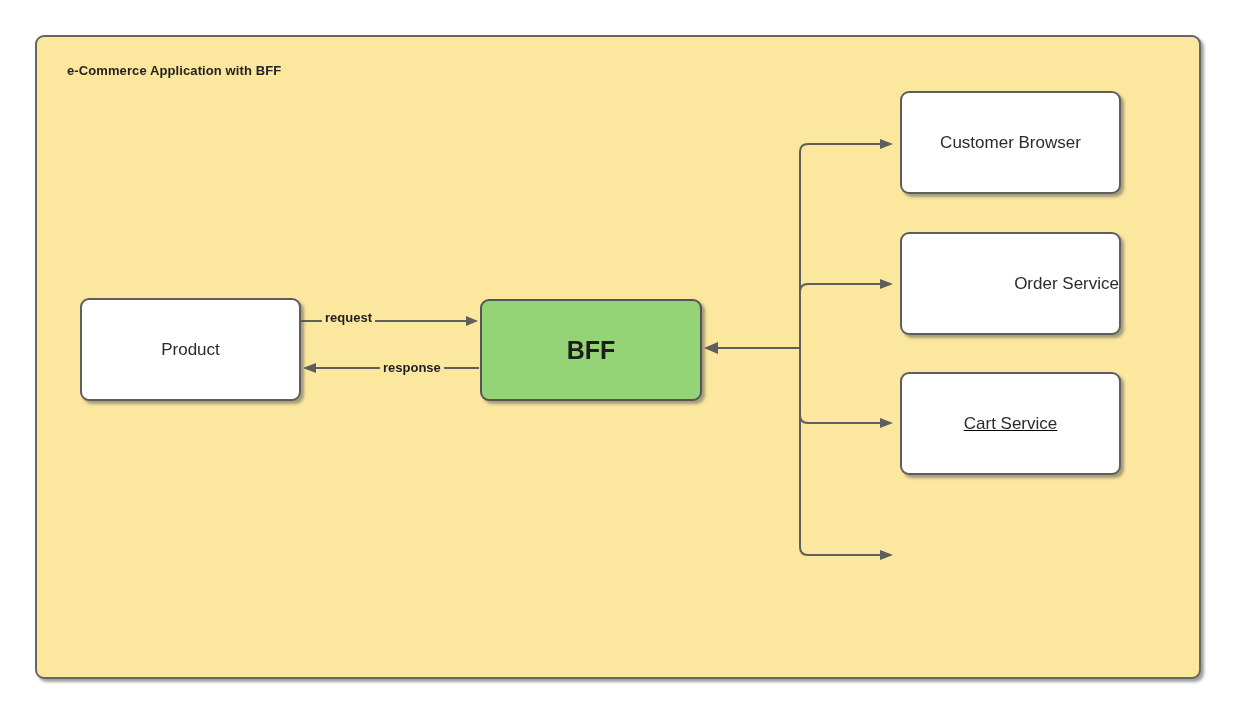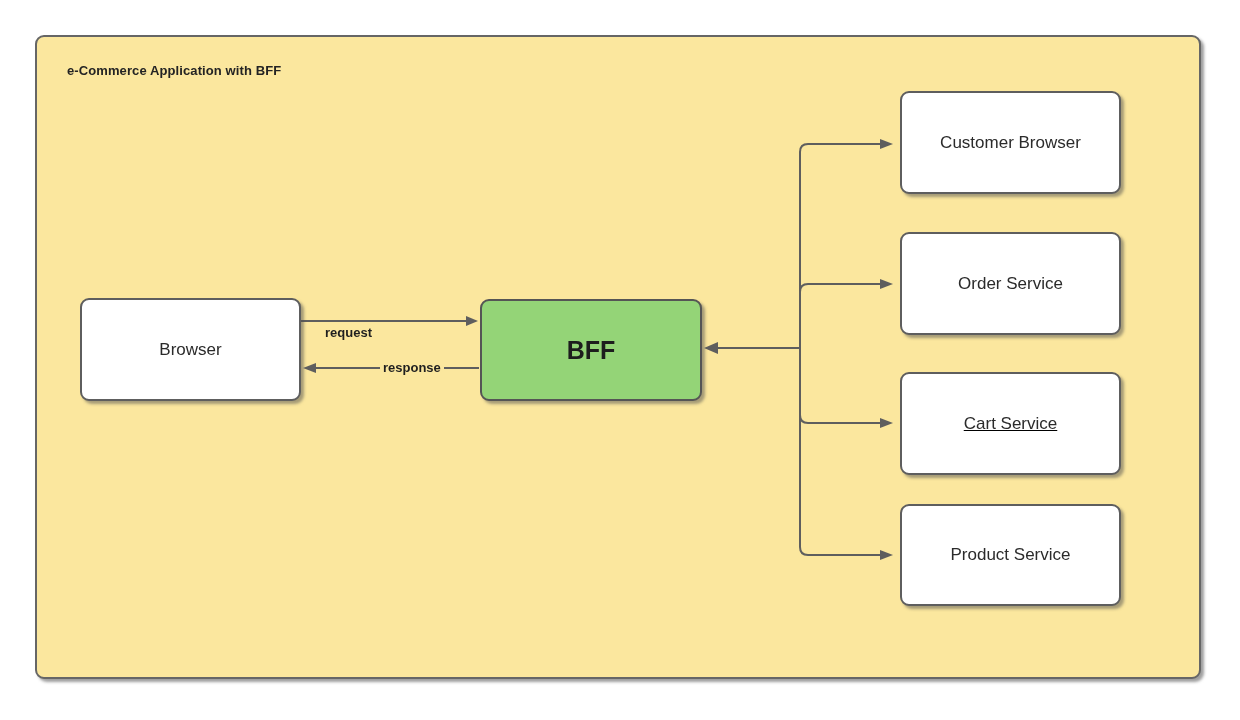--- a/index.html
+++ b/index.html
@@ -68,21 +68,21 @@
   }
   .node.bff .node-label {
     font-size: 25px;
     font-weight: bold;
     color: #1d1d1d;
   }
   
   #node-browser { left: 80px;  top: 298px; width: 221px; height: 103px; }
   #node-bff     { left: 480px; top: 299px; width: 222px; height: 102px; align-items: center; }
   #node-customer{ left: 900px; top: 91px;  width: 221px; height: 103px; }
-  #node-order   { left: 900px; top: 232px; width: 221px; height: 103px; }
+  #node-order   { left: 900px; top: 232px; width: 221px; height: 103px; justify-content: flex-end; }
   #node-cart    { left: 900px; top: 372px; width: 221px; height: 103px; text-decoration: underline; }
   #node-product { left: 900px; top: 504px; width: 221px; height: 102px; }
 
   
   #edges {
     position: absolute;
     left: 0; top: 0;
     width: 1240px;
     height: 720px;
     pointer-events: none;
@@ -94,21 +94,21 @@
   .edge-label {
     position: absolute;
     font-size: 13px;
     font-weight: bold;
     color: #1f1f1f;
     background: #FBE79E;
     padding: 0 3px;
     white-space: nowrap;
     line-height: 14px;
   }
-  #label-request  { left: 322px; top: 326px; }
+  #label-request  { left: 322px; top: 311px; }
   #label-response { left: 380px; top: 361px; }
 </style>
 </head>
 <body>
 
 <div id="canvas">
 
   <div class="container-box"></div>
 
   <div class="container-title">e-Commerce Application with BFF</div>
@@ -145,36 +145,33 @@
     <g>
       <path d="M 800,348 L 800,547 Q 800,555 808,555 L 884,555"></path>
       <polygon points="893,555 880,550 880,560"></polygon>
     </g>
   </svg>
 
   <div class="edge-label" id="label-request">request</div>
   <div class="edge-label" id="label-response">response</div>
 
   <div class="node" id="node-browser">
-    <span class="node-label">Browser</span>
+    <span class="node-label">Product</span>
   </div>
 
   <div class="node bff" id="node-bff">
     <span class="node-label">BFF</span>
   </div>
 
   <div class="node" id="node-customer">
     <span class="node-label">Customer Browser</span>
   </div>
 
   <div class="node" id="node-order">
     <span class="node-label">Order Service</span>
   </div>
 
   <div class="node" id="node-cart">
     <span class="node-label">Cart Service</span>
   </div>
 
-  <div class="node" id="node-product">
-    <span class="node-label">Product Service</span>
-  </div>
 
 </div>
 
 </body></html>

